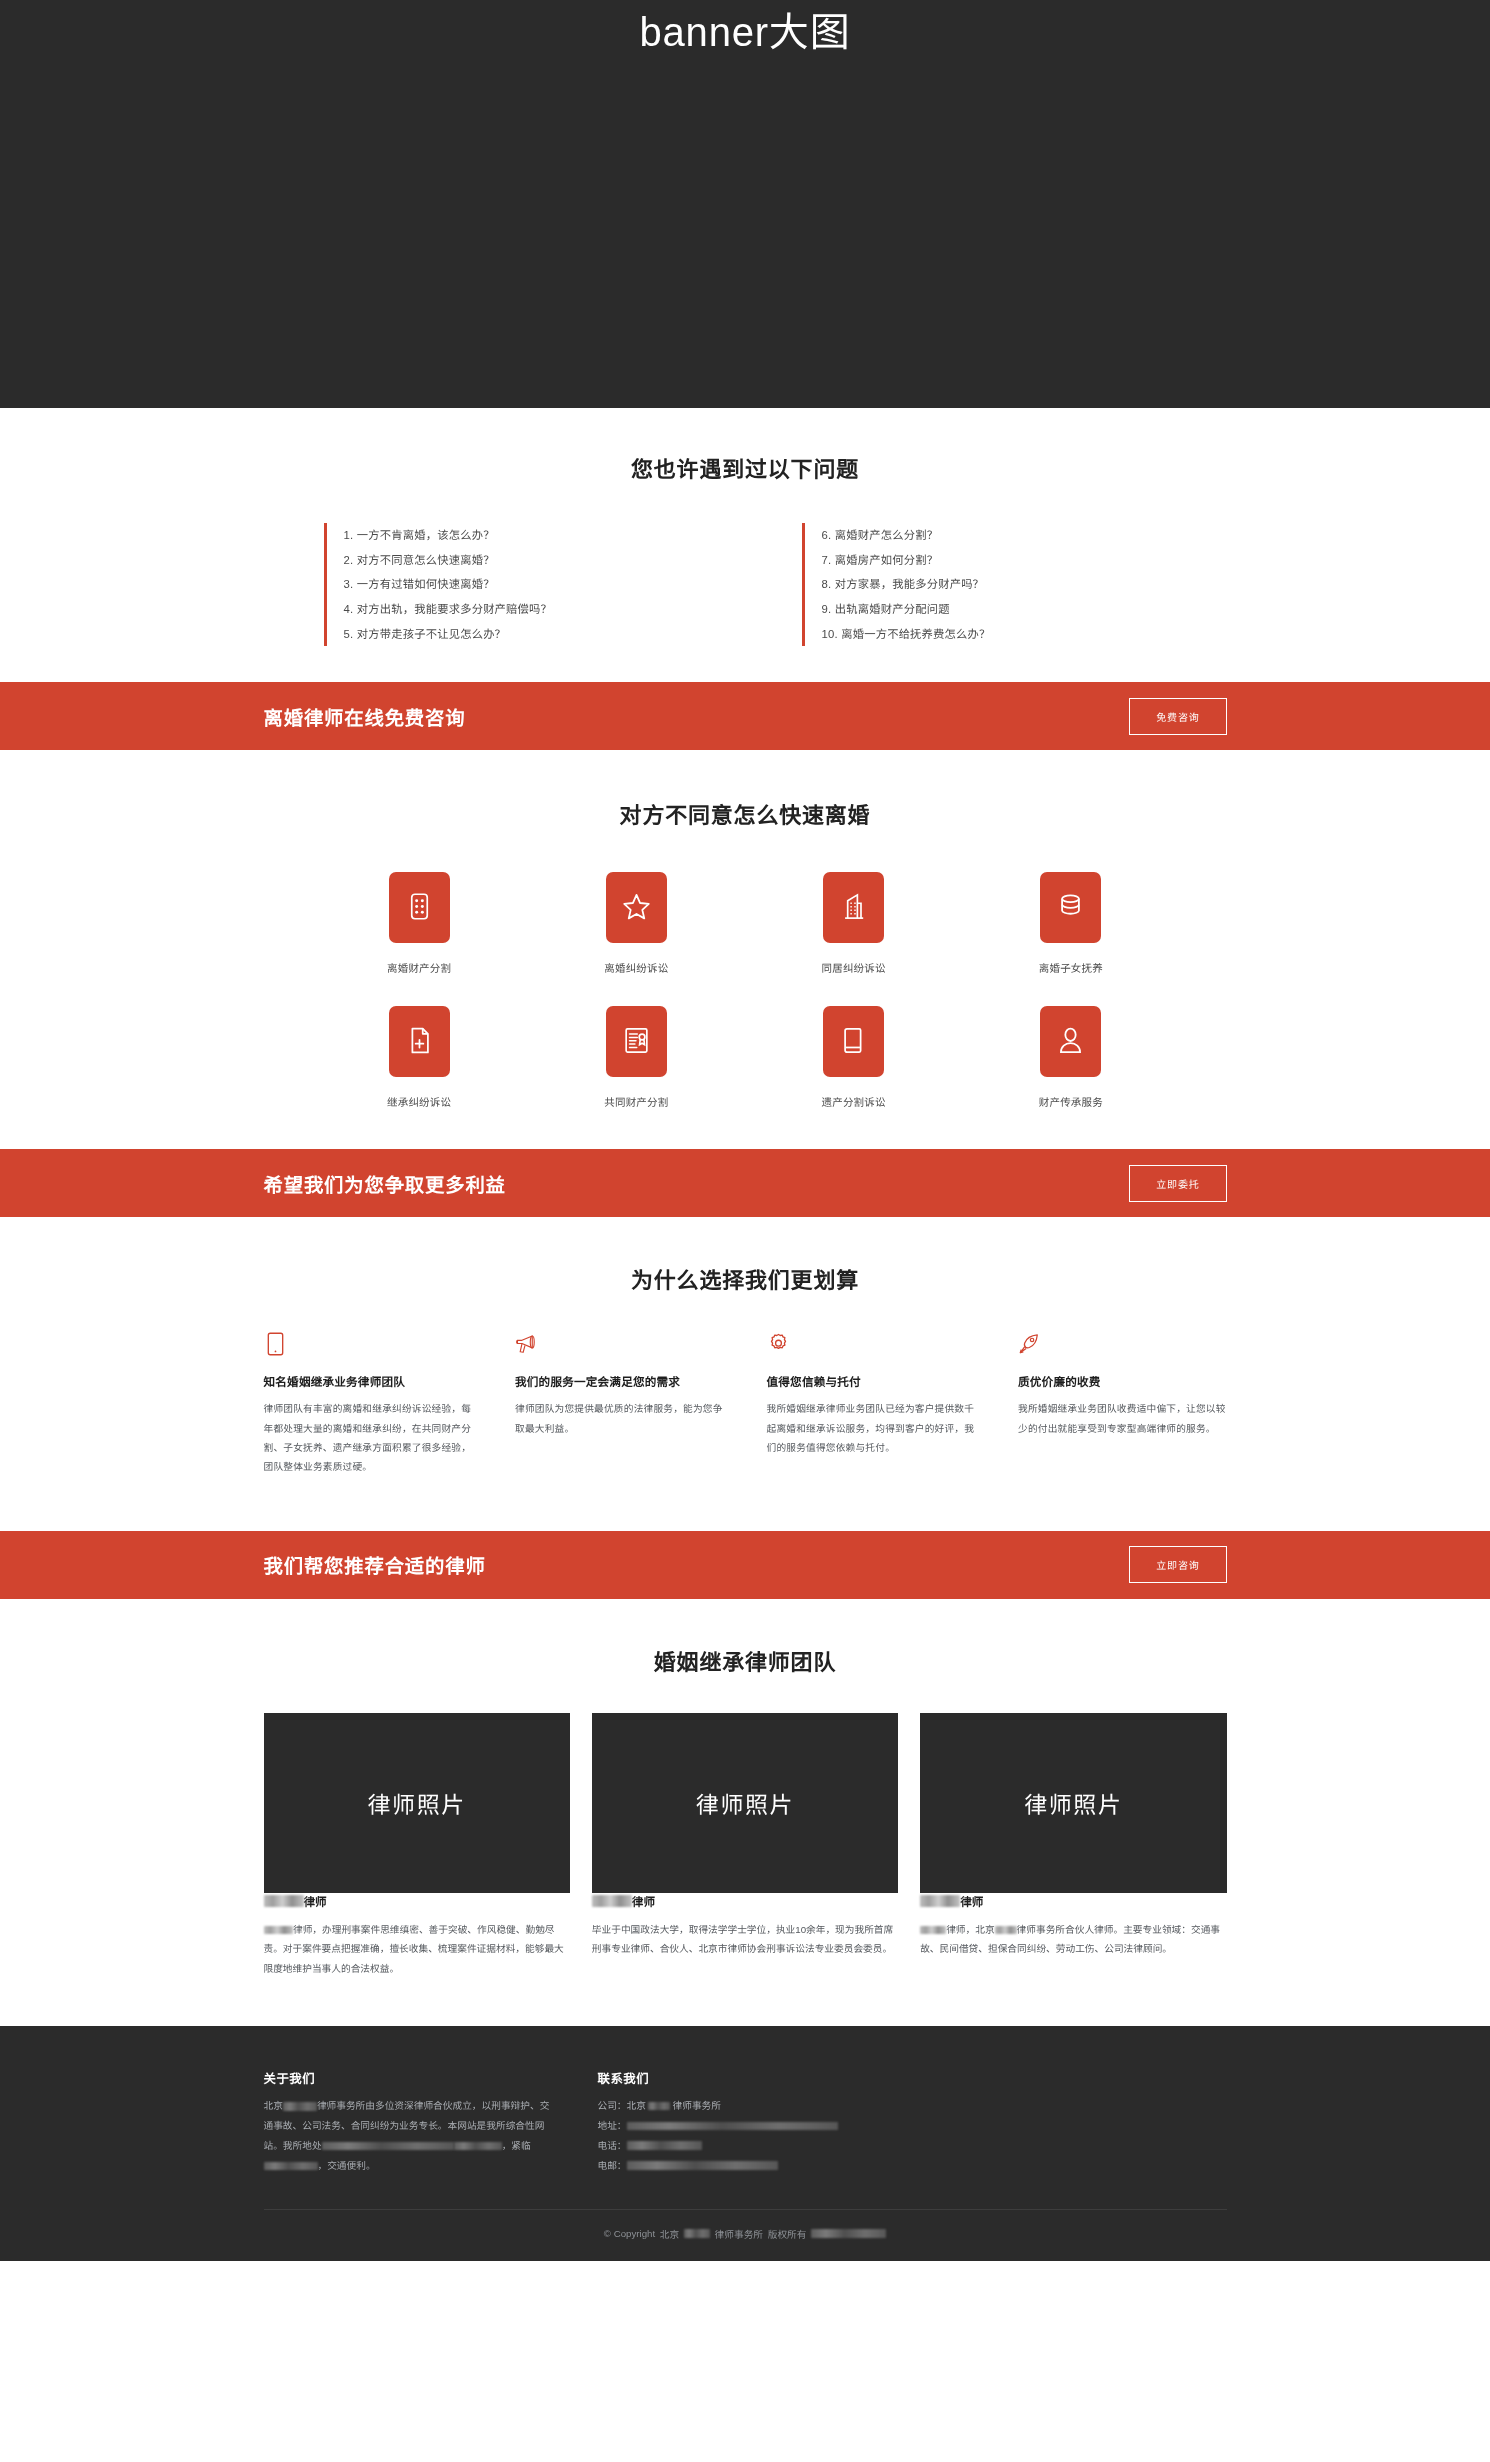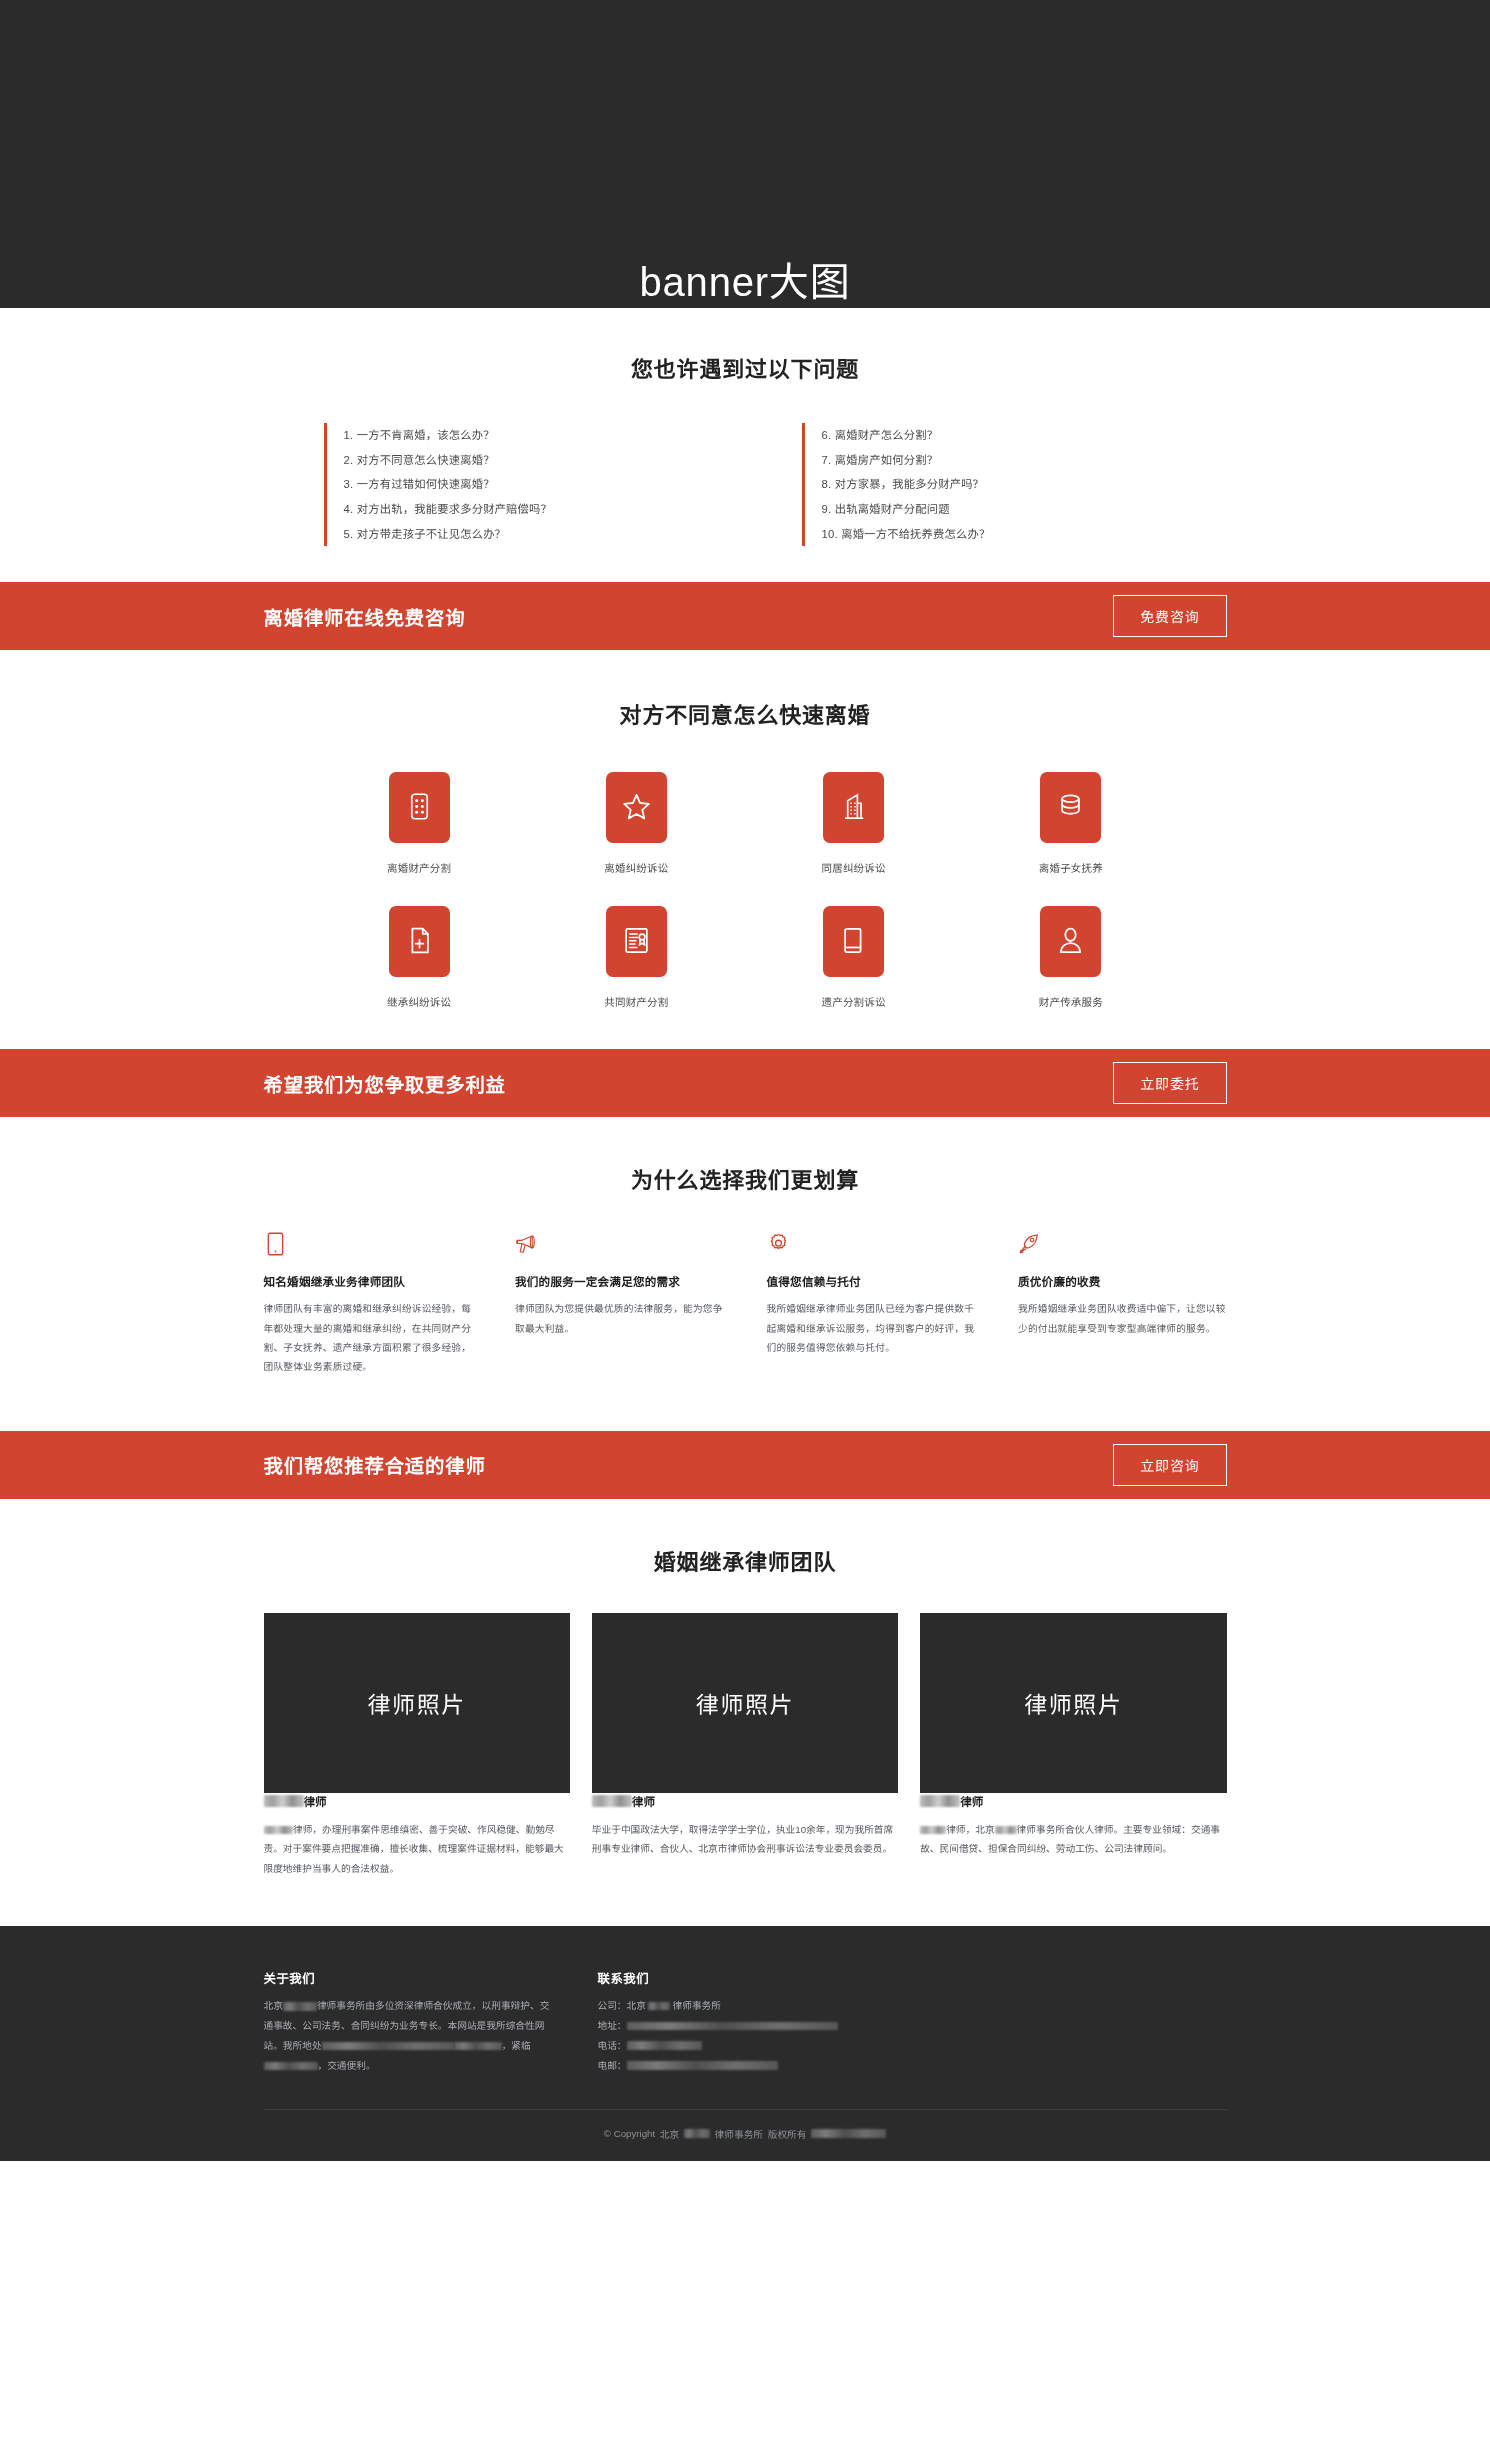--- a/index.html
+++ b/index.html
@@ -7,24 +7,24 @@
     width: 1490px;
     background: #ffffff;
     font-family: "Liberation Sans", "DejaVu Sans", sans-serif;
     color: #333;
   }
   .page { width: 1490px; position: relative; }
   .wrap { width: 963px; margin: 0 auto; }
 
   
   .banner {
-    height: 308px;
+    height: 408px;
     background: #2b2b2b;
     display: flex;
-    align-items: flex-end;
+    align-items: flex-start;
     justify-content: center;
   }
   .banner-text {
     color: #ffffff;
     font-size: 40px;
     letter-spacing: 0.8px;
     font-weight: 400;
   }
 
   
@@ -71,21 +71,21 @@
   .cta-title {
     color: #fff;
     font-size: 19.4px;
     font-weight: bold;
     letter-spacing: 0.8px;
   }
   .cta-btn {
     border: 1.6px solid #fff;
     color: #fff;
     background: transparent;
-    font-size: 14px;
+    font-size: 10px;
     padding: 10px 26px;
     cursor: pointer;
     font-family: inherit;
     letter-spacing: 0.8px;
   }
 
   
   .services-sec { padding: 47px 0 40px; background: #fff; }
   .svc-grid {
     display: grid;

